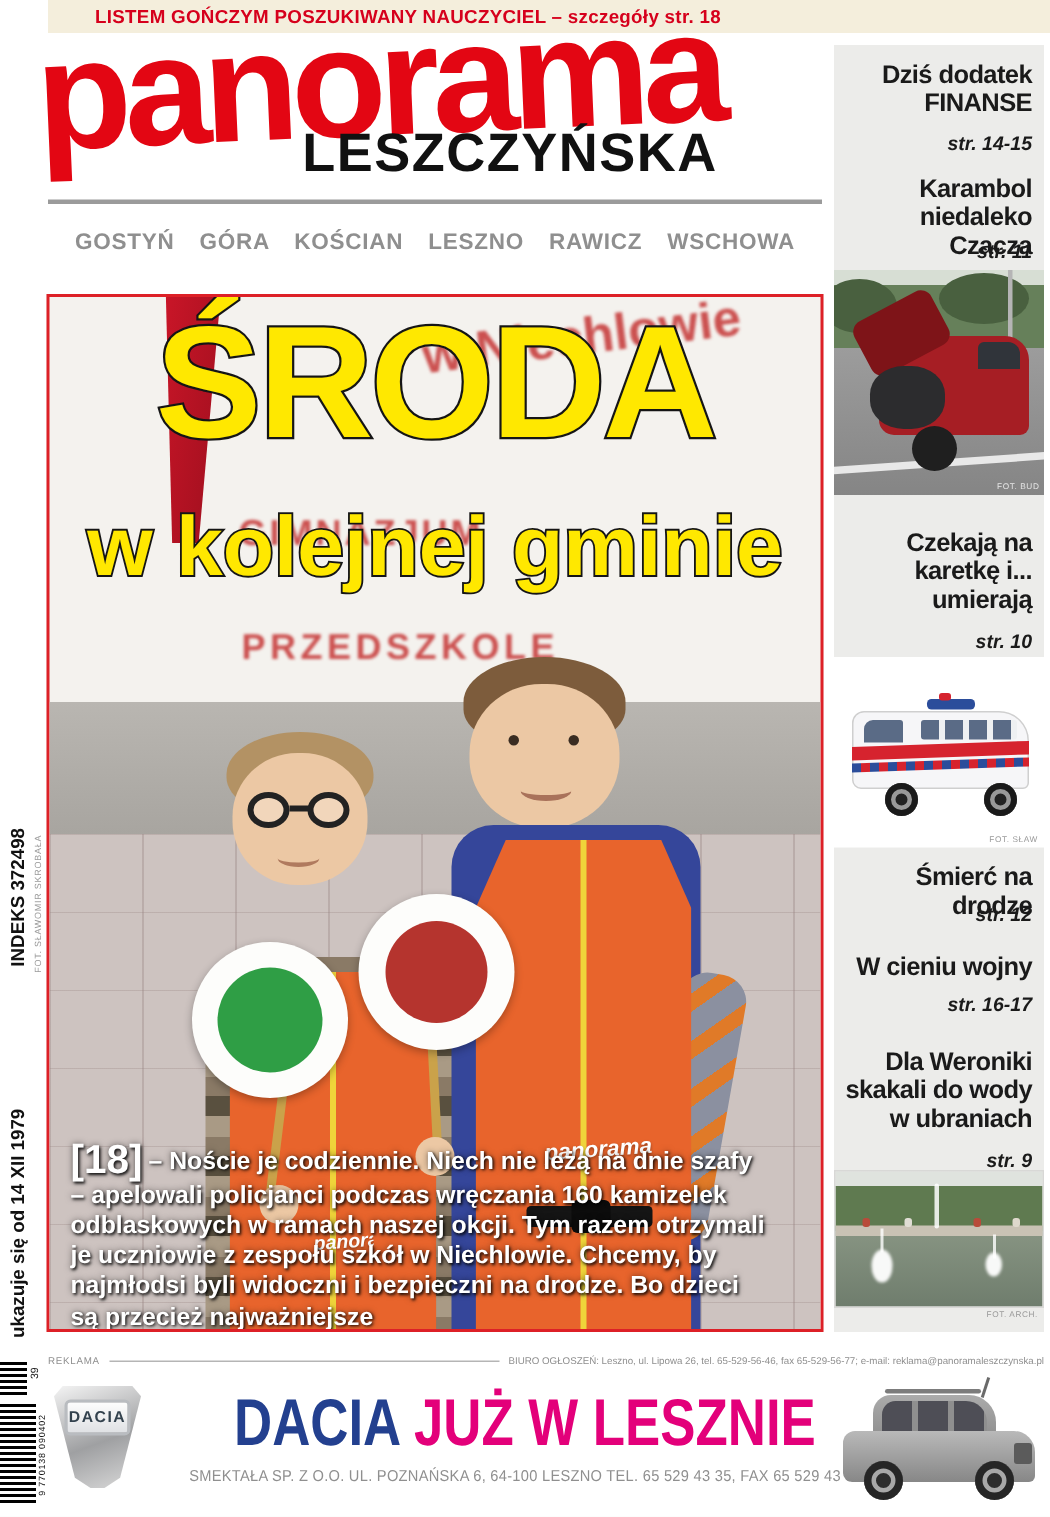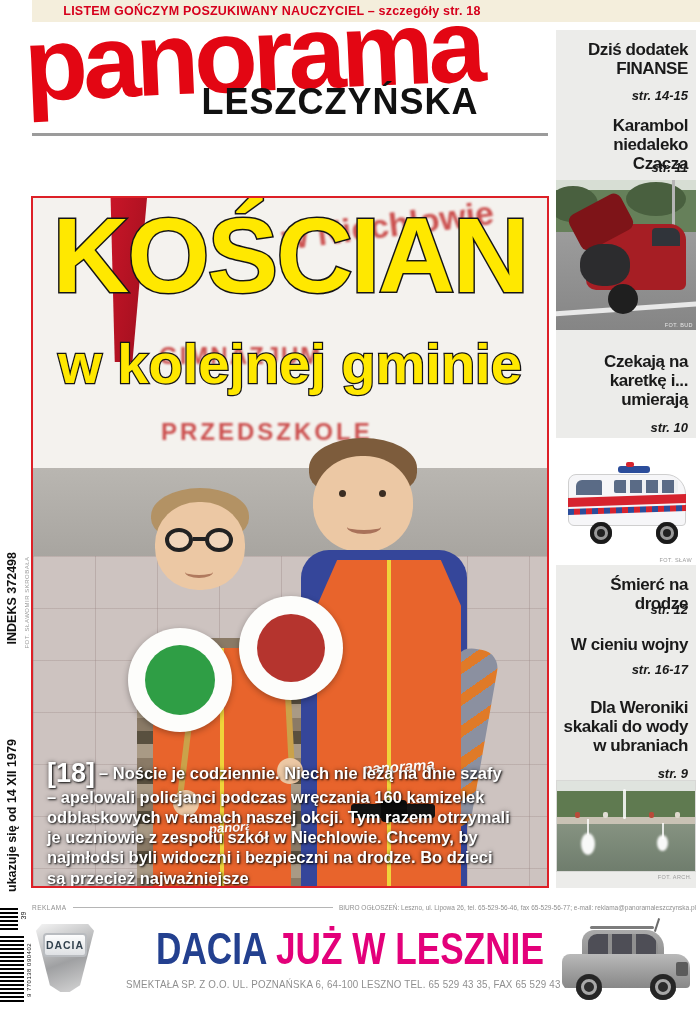--- a/index.html
+++ b/index.html
@@ -195,20 +195,21 @@
     <div class="top-banner-inner">
       <span class="top-banner-text">LISTEM GOŃCZYM POSZUKIWANY NAUCZYCIEL – szczegóły str. 18</span>
     </div>
   </div>
 
   <div class="masthead-title">panorama</div>
   <div class="masthead-sub">LESZCZYŃSKA</div>
 
   <div class="dateline">
   </div>
+  <div class="cities">GOSTYŃ GÓRA KOŚCIAN LESZNO RAWICZ WSCHOWA</div>
 
   <div class="cover">
     <div class="wainscot"></div>
     <div class="floor"></div>
     <div class="curtain"></div>
     <div class="wall-text wt1">w Niechlowie</div>
     <div class="wall-text wt2">GIMNAZJUM</div>
     <div class="wall-text wt3">PRZEDSZKOLE</div>
 
     <div class="boy-hair-l"></div>
@@ -238,21 +239,21 @@
 
     <div class="stick stick-g"></div>
     <div class="stick stick-r2"></div>
     <div class="paddle paddle-g-w"></div>
     <div class="paddle paddle-g-i"></div>
     <div class="paddle paddle-r-w"></div>
     <div class="paddle paddle-r-i"></div>
     <div class="hand hand-1"></div>
     <div class="hand hand-2"></div>
 
-    <div class="headline-1">KOŚCIAN</div>
+    <div class="headline-1">ŚRODA</div>
     <div class="headline-2">w kolejnej gminie</div>
 
     <div class="caption">
       <span class="pgref">[18]</span><span>– Noście je codziennie. Niech nie leżą na dnie szafy – apelowali policjanci podczas wręczania 160 kamizelek odblaskowych w ramach naszej okcji. Tym razem otrzymali je uczniowie z zespołu szkół w Niechlowie. Chcemy, by najmłodsi byli widoczni i bezpieczni na drodze. Bo dzieci są przecież najważniejsze</span>
     </div>
   </div>
 
   <div class="v-credit">FOT. SŁAWOMIR SKROBAŁA</div>
   <div class="v-info">
     <span>ukazuje się od 14 XII 1979</span>

